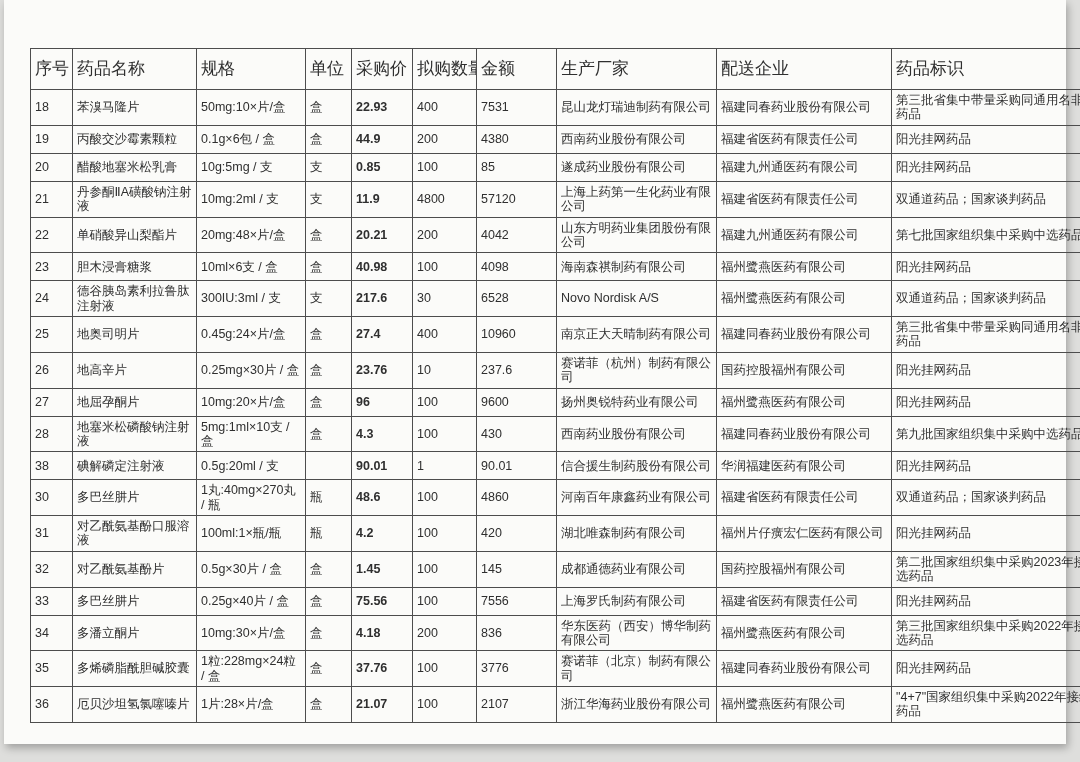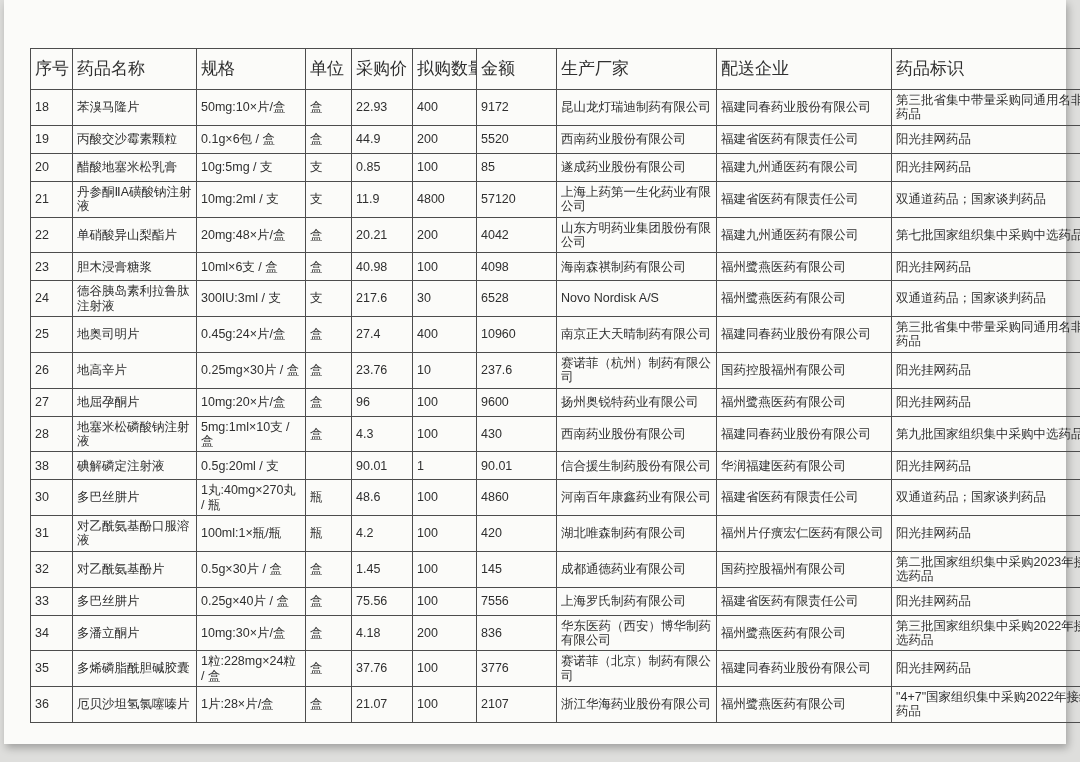--- a/index.html
+++ b/index.html
@@ -38,21 +38,21 @@
     font-weight: normal;
     height: 34px;
     white-space: nowrap;
     font-size: 17px;
   }
   table.drug-table td { height: 21px; }
   .col-no     { width: 33px;  text-align: center; }
   .col-name   { width: 115px; }
   .col-spec   { width: 100px; }
   .col-unit   { width: 37px;  }
-  .col-price  { width: 52px;  }
+  .col-price  { width: 52px; font-weight: bold;  }
   .col-qty    { width: 55px;  }
   .col-amount { width: 71px; margin-left: 18px;  }
   .col-maker  { width: 151px; margin-top: 12px; }
   .col-dist   { width: 166px; }
   .col-tag    { width: 222px; }
   th.col-no { text-align: center; }
   .page-footer {
     position: absolute;
     left: 0; top: 696px;
     width: 100%;
@@ -82,33 +82,33 @@
         </tr>
     </thead>
     <tbody id="table-body">
         <tr>
           <td class="col-no">18</td>
           <td class="col-name">苯溴马隆片</td>
           <td class="col-spec">50mg:10×片/盒</td>
           <td class="col-unit">盒</td>
           <td class="col-price">22.93</td>
           <td class="col-qty">400</td>
-          <td class="col-amount">9172</td>
+          <td class="col-amount">7531</td>
           <td class="col-maker">昆山龙灯瑞迪制药有限公司</td>
           <td class="col-dist">福建同春药业股份有限公司</td>
           <td class="col-tag">第三批省集中带量采购同通用名非中选药品</td>
         </tr>
         <tr>
           <td class="col-no">19</td>
           <td class="col-name">丙酸交沙霉素颗粒</td>
           <td class="col-spec">0.1g×6包 / 盒</td>
           <td class="col-unit">盒</td>
           <td class="col-price">44.9</td>
           <td class="col-qty">200</td>
-          <td class="col-amount">5520</td>
+          <td class="col-amount">4380</td>
           <td class="col-maker">西南药业股份有限公司</td>
           <td class="col-dist">福建省医药有限责任公司</td>
           <td class="col-tag">阳光挂网药品</td>
         </tr>
         <tr>
           <td class="col-no">20</td>
           <td class="col-name">醋酸地塞米松乳膏</td>
           <td class="col-spec">10g:5mg / 支</td>
           <td class="col-unit">支</td>
           <td class="col-price">0.85</td>

